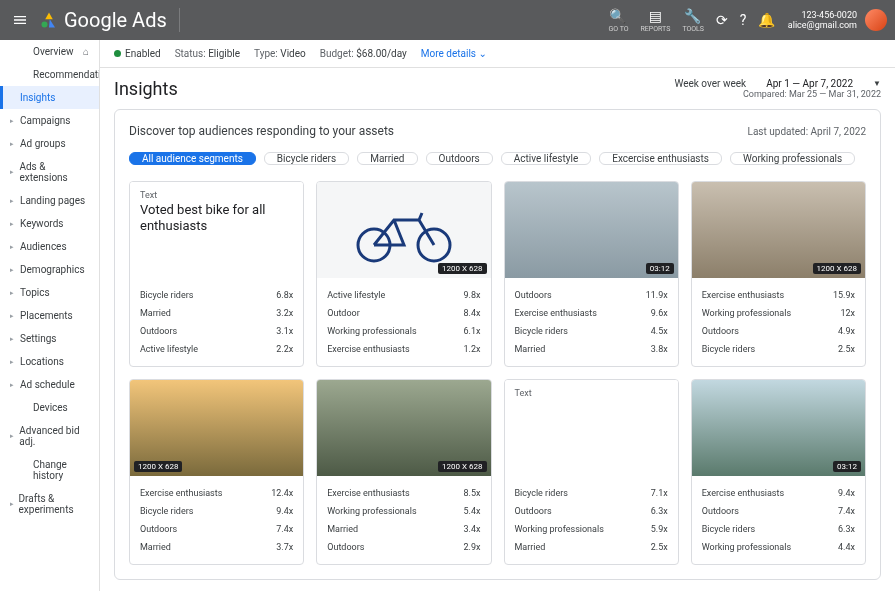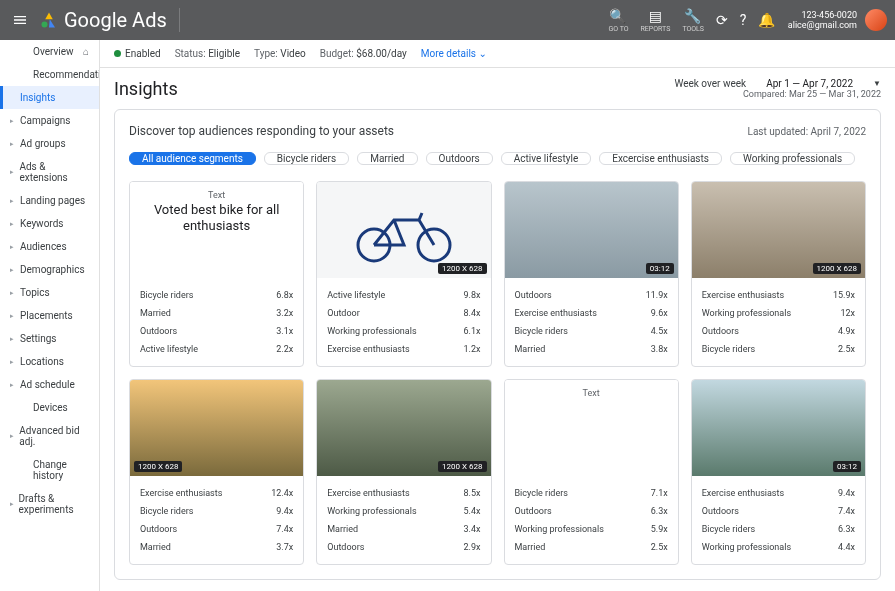--- a/index.html
+++ b/index.html
@@ -44,21 +44,21 @@
 .insights-card { margin: 0 14px 14px; border: 1px solid #dadce0; border-radius: 6px; padding: 14px; }
 .insights-card .card-head { display: flex; align-items: center; margin-bottom: 14px; }
 .insights-card .card-title { font-size: 12px; color: #3c4043; }
 .insights-card .updated { margin-left: auto; font-size: 10px; color: #5f6368; }
 
 .chips { display: flex; gap: 8px; margin-bottom: 16px; flex-wrap: wrap; }
 .chip { border: 1px solid #dadce0; border-radius: 6px; padding: 0 12px; font-size: 10px; color: #3c4043; cursor: pointer; background: #fff; }
 .chip.active { background: #1a73e8; color: #fff; border-color: #1a73e8; }
 
 .asset-grid { display: grid; grid-template-columns: repeat(4, 1fr); gap: 12px; }
-.asset-card { border: 1px solid #dadce0; border-radius: 4px; overflow: hidden; text-align: center; }
+.asset-card { border: 1px solid #dadce0; border-radius: 4px; overflow: hidden; }
 .asset-media { height: 96px; background: #eceef0; position: relative; overflow: hidden; }
 .asset-media.text-card { background: #fff; padding: 8px 10px; }
 .asset-media .tag { font-size: 9px; color: #5f6368; }
 .asset-media .headline { font-size: 13px; color: #202124; margin-top: 2px; line-height: 1.25; }
 .asset-media .dim-badge { position: absolute; bottom: 4px; right: 4px; background: #202124; color: #fff; font-size: 8px; padding: 1px 4px; border-radius: 2px; }
 .asset-media .dim-badge.left { right: auto; left: 4px; }
 .asset-metrics { padding: 8px 10px; }
 .metric-row { display: flex; justify-content: space-between; font-size: 9px; color: #3c4043; padding: 4px 0; }
 
 .img-bike { background: #f5f6f7; display:flex; align-items:center; justify-content:center; }

